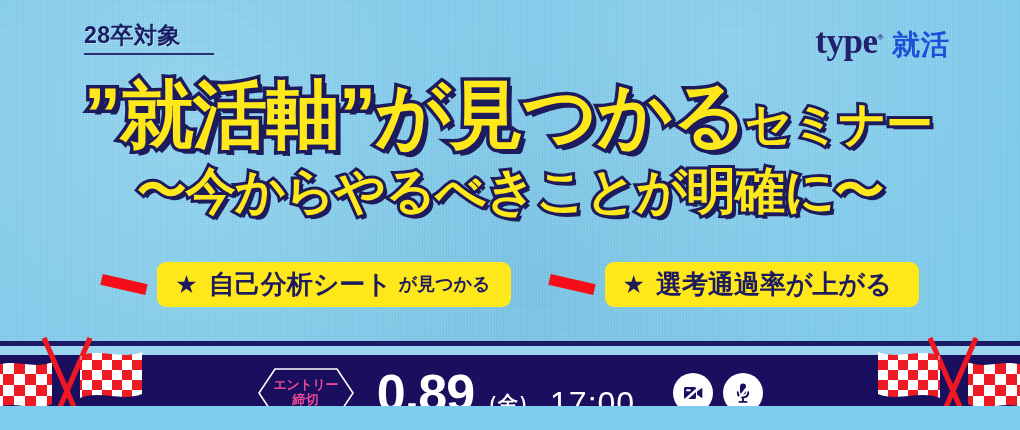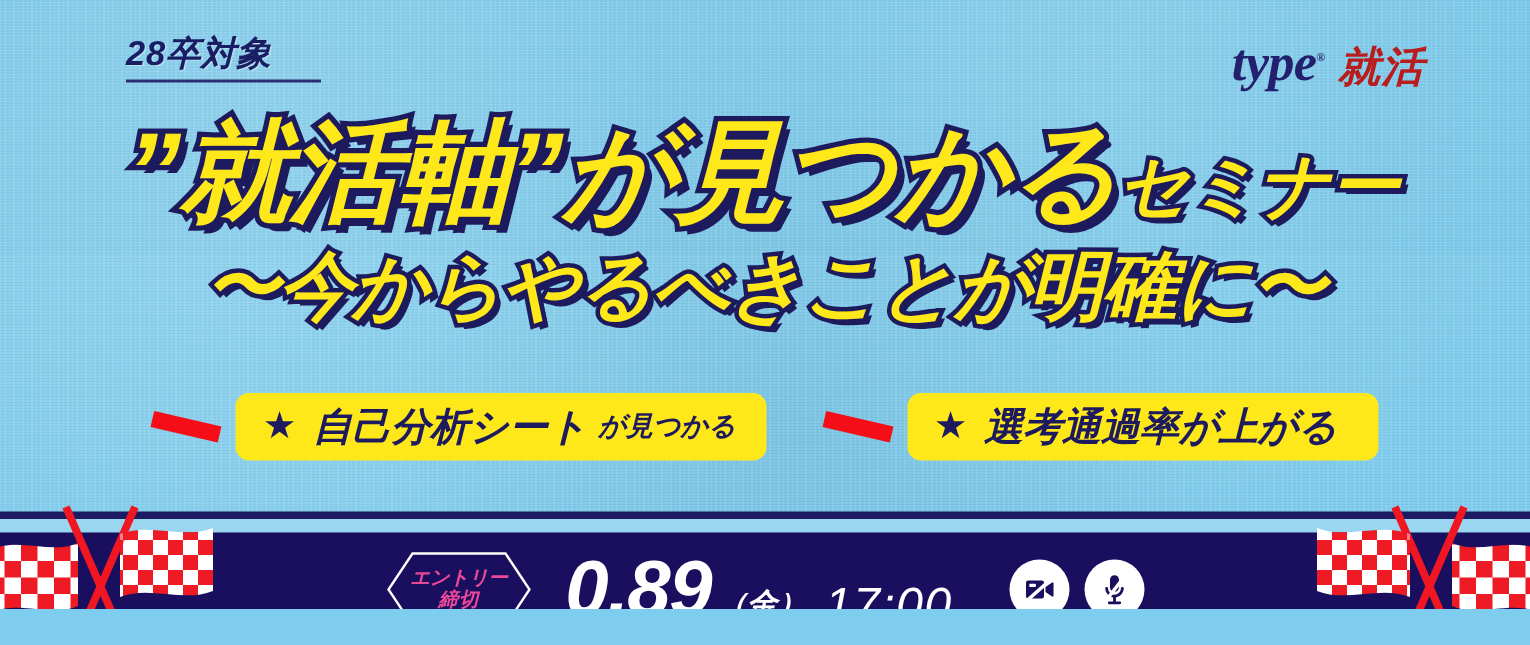--- a/index.html
+++ b/index.html
@@ -8,21 +8,20 @@
     font-family:"Liberation Sans","DejaVu Sans",sans-serif;
     background:#7ecdee;
     overflow:hidden;
   }
 
   #banner {
     position:relative;
     width:1020px; height:406px;
     background:#7ecdee;
     overflow:hidden;
-    font-style:italic;
   }
 
   
   #texture {
     position:absolute; inset:0;
     background-image:
       repeating-linear-gradient(0deg, rgba(255,255,255,.06) 0 1px, rgba(0,0,0,.025) 1px 2px),
       repeating-linear-gradient(90deg, rgba(255,255,255,.05) 0 1px, rgba(0,0,0,.02) 1px 3px),
       radial-gradient(circle at 18% 28%, rgba(255,255,255,.16), transparent 42%),
       radial-gradient(circle at 72% 12%, rgba(255,255,255,.12), transparent 38%),
@@ -49,21 +48,21 @@
     position:absolute; right:70px; top:24px; z-index:6;
     display:flex; align-items:flex-end; gap:9px;margin-left:33px;
   }
   #logo .type {
     font-family:"Liberation Serif","DejaVu Serif",serif;
     font-size:35px; font-weight:700; color:#23206e;
     letter-spacing:-.5px; line-height:1;
   }
   #logo .reg { font-size:8px; vertical-align:super; }
   #logo .shukatsu {
-    font-size:28px; font-weight:700; color:#b91c1c;
+    font-size:28px; font-weight:700; color:#1d4ed8;
     letter-spacing:1px; line-height:1;
   }
 
   
   #headline {
     position:absolute; left:0; right:0; top:78px; z-index:5;
     text-align:center;
   }
   .hl-row { white-space:nowrap; line-height:1; }
 

